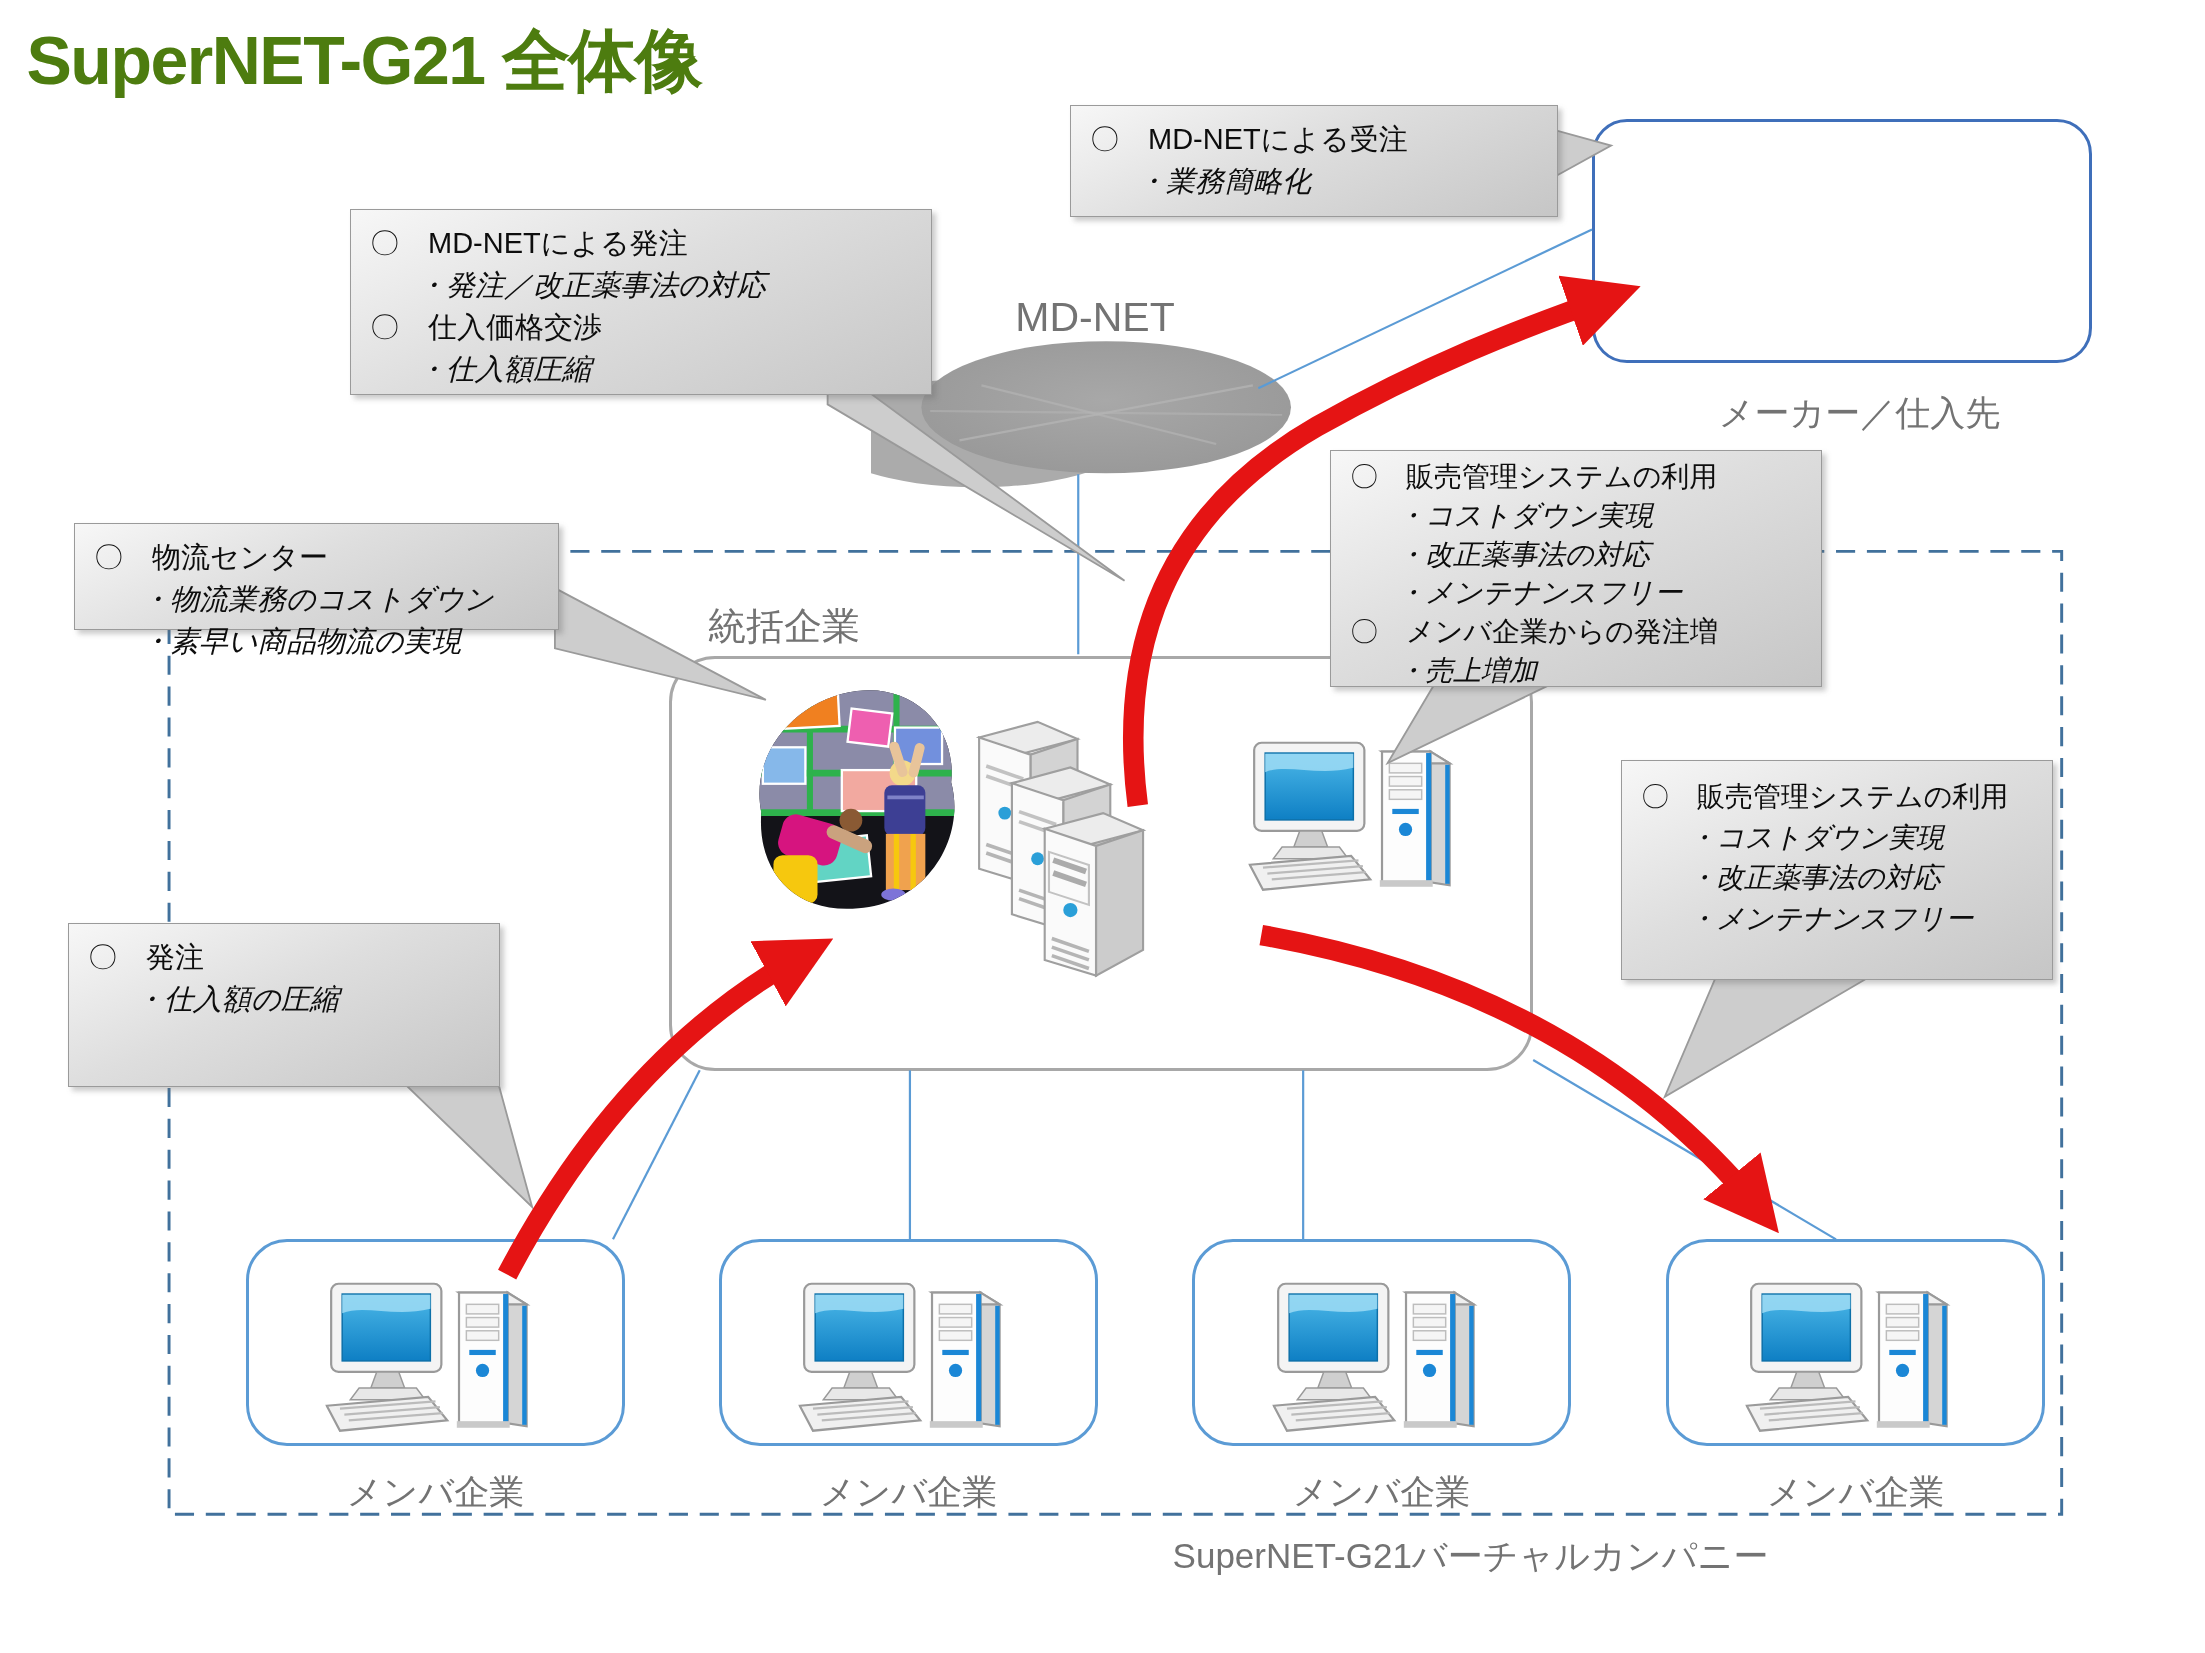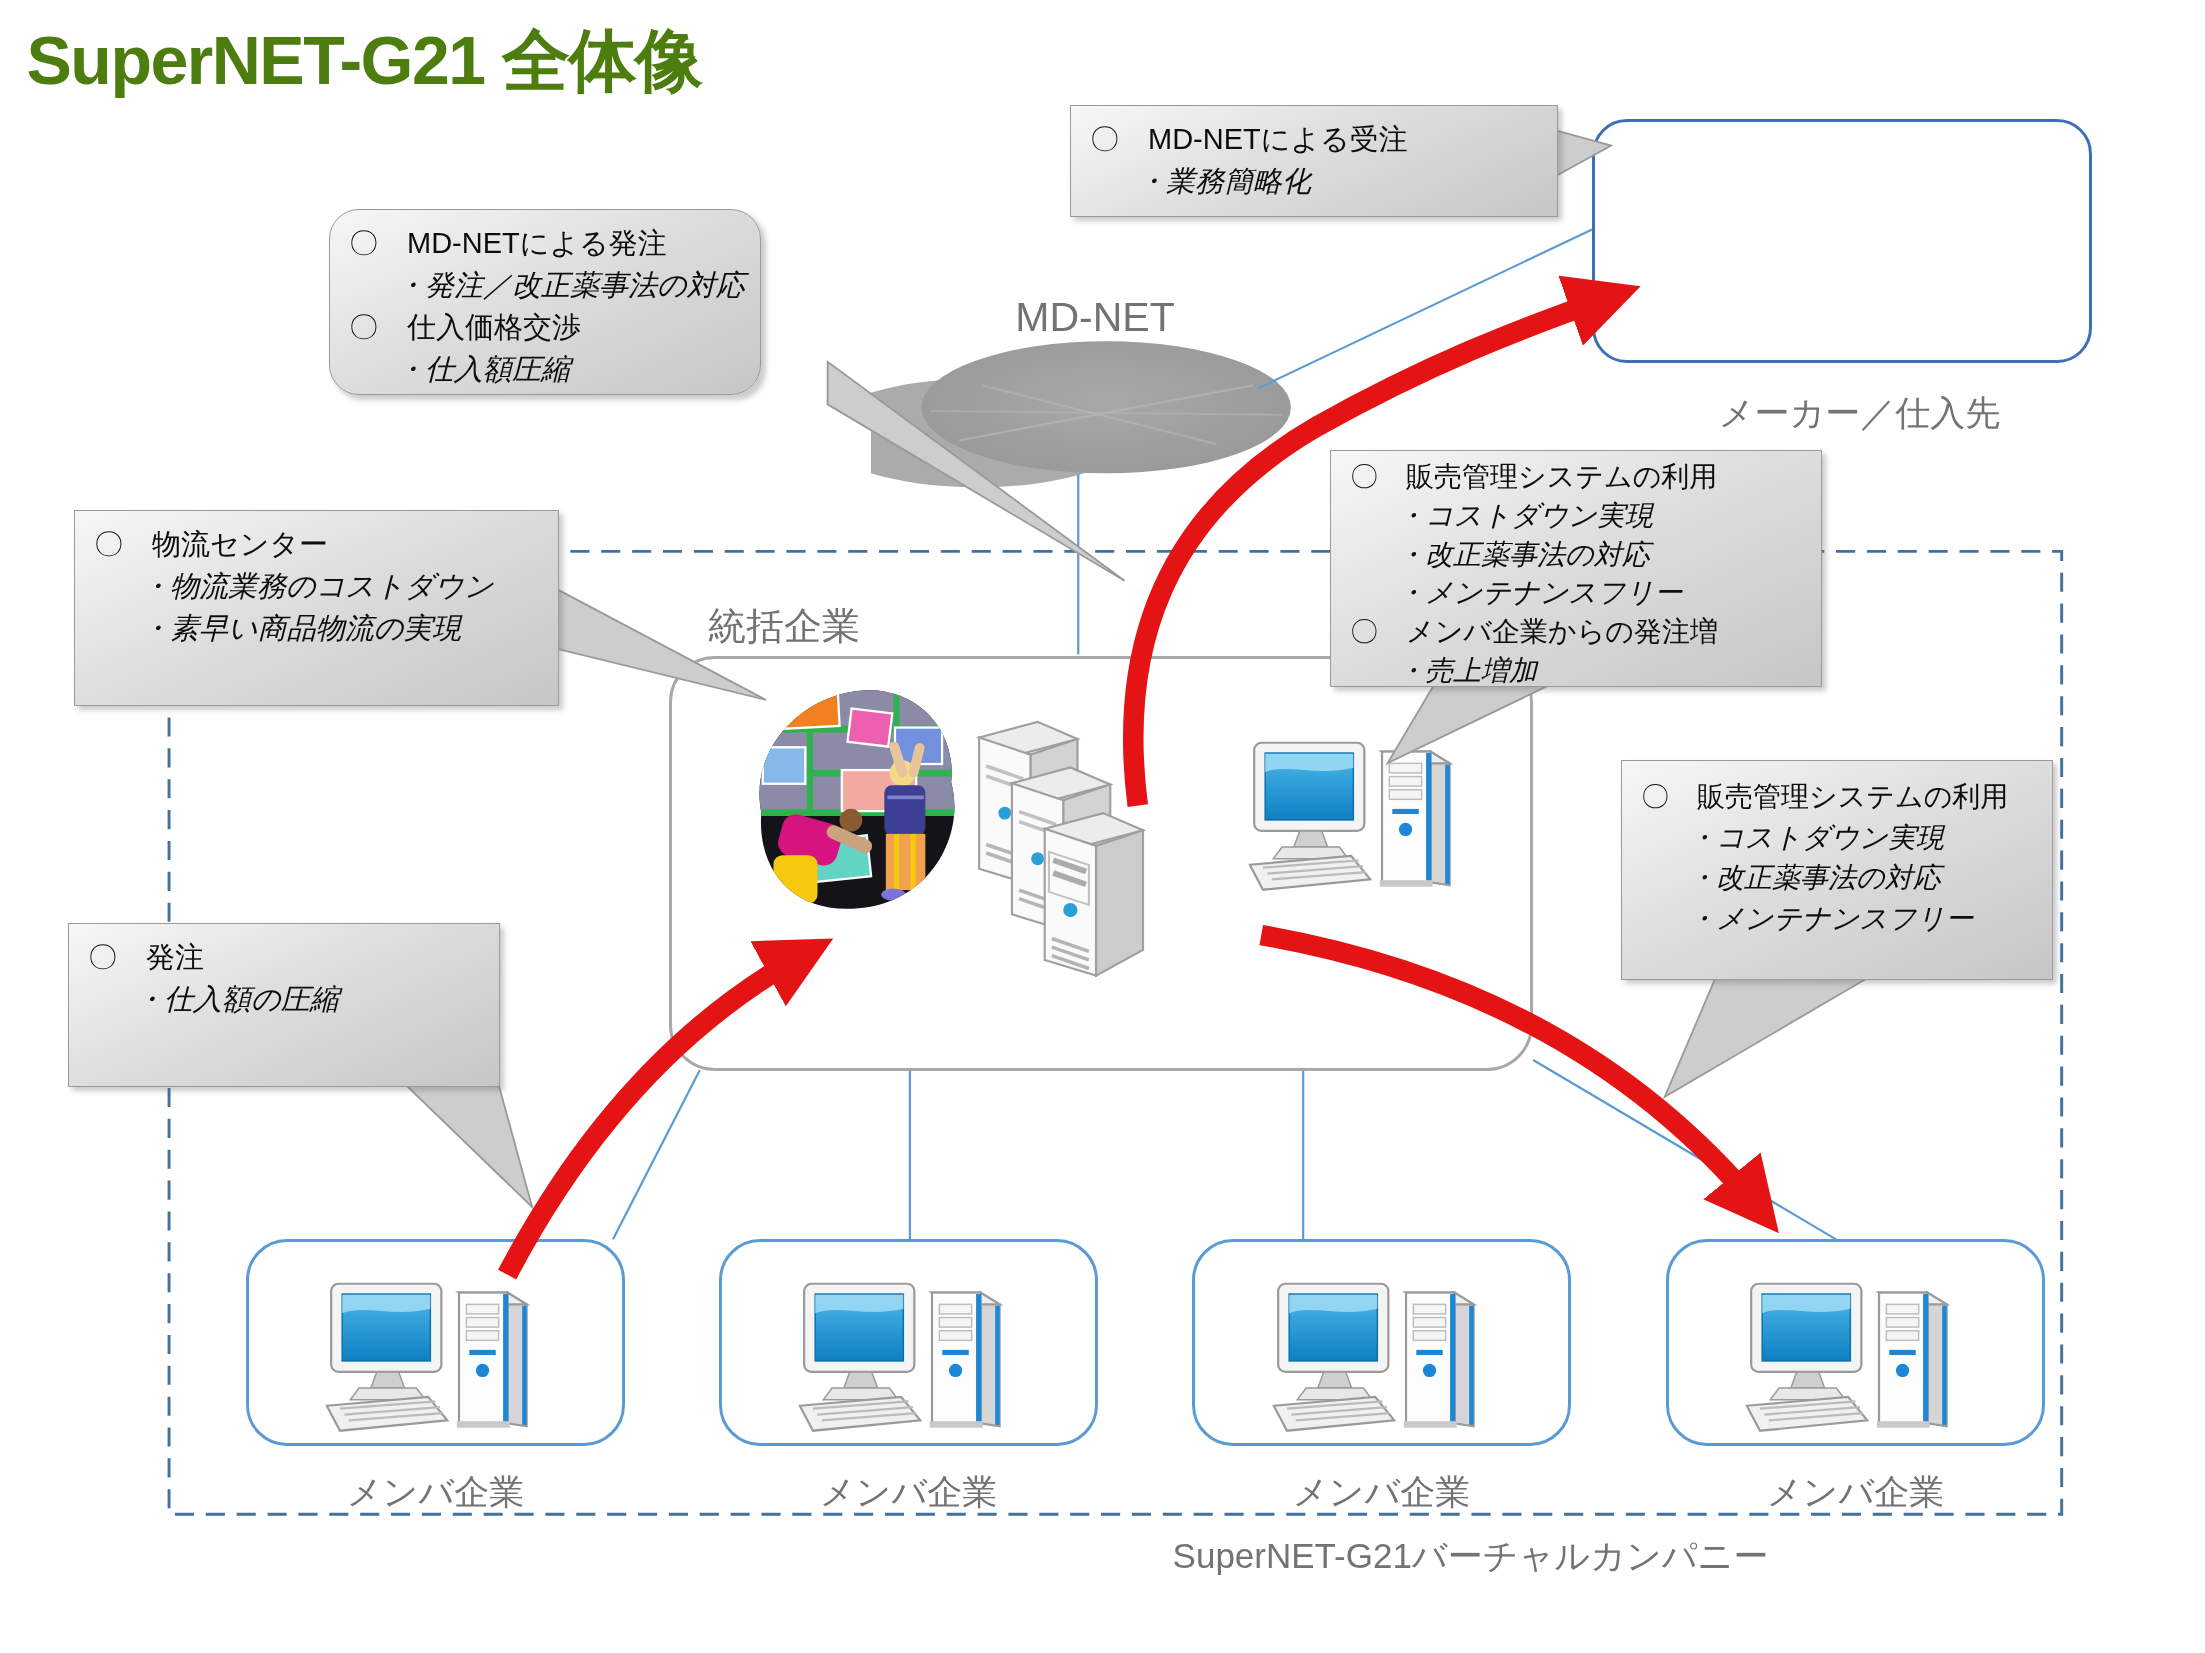--- a/index.html
+++ b/index.html
@@ -25,22 +25,22 @@
   .member-label{top:1469px;width:379px;}
   .vc-label{left:1103px;top:1533px;width:735px;font-size:35px;}
 
   
   .callout{position:absolute;background:linear-gradient(155deg,#f7f7f7 0%,#dedede 45%,#c6c6c6 100%);
            border:1.5px solid #9a9a9a;box-shadow:4.4px 4.4px 5.1px rgba(110,110,110,.35);
            font-size:29px;line-height:1.45;padding:11.8px 19px;box-sizing:border-box;z-index:40;}
   .callout .co-line{white-space:nowrap;}
   .callout .co-line.indent{padding-left:47px;font-style:italic;}
   .co-receive{left:1070px;top:105px;width:488px;height:112px;}
-  .co-order-md{left:329px;top:209px;width:432px;height:186px;border-radius:30px;}
-  .co-logistics{left:74px;top:510px;width:485px;height:196px;}
+  .co-order-md{left:350px;top:209px;width:582px;height:186px;}
+  .co-logistics{left:74px;top:523px;width:485px;height:107px;}
   .co-sales-hq{left:1330px;top:450px;width:492px;height:237px;font-size:28px;line-height:1.38;padding-top:7.4px;}
   .co-sales-member{left:1621px;top:760px;width:432px;height:220px;font-size:28px;padding-top:16px;}
   .co-order{left:68px;top:923px;width:432px;height:164px;}
   svg{display:block;}
   #overlay{position:absolute;left:0;top:0;z-index:30;}
   .cloud{z-index:5;}
   .iconwrap{z-index:20;}
 </style>
 </head>
 <body>

